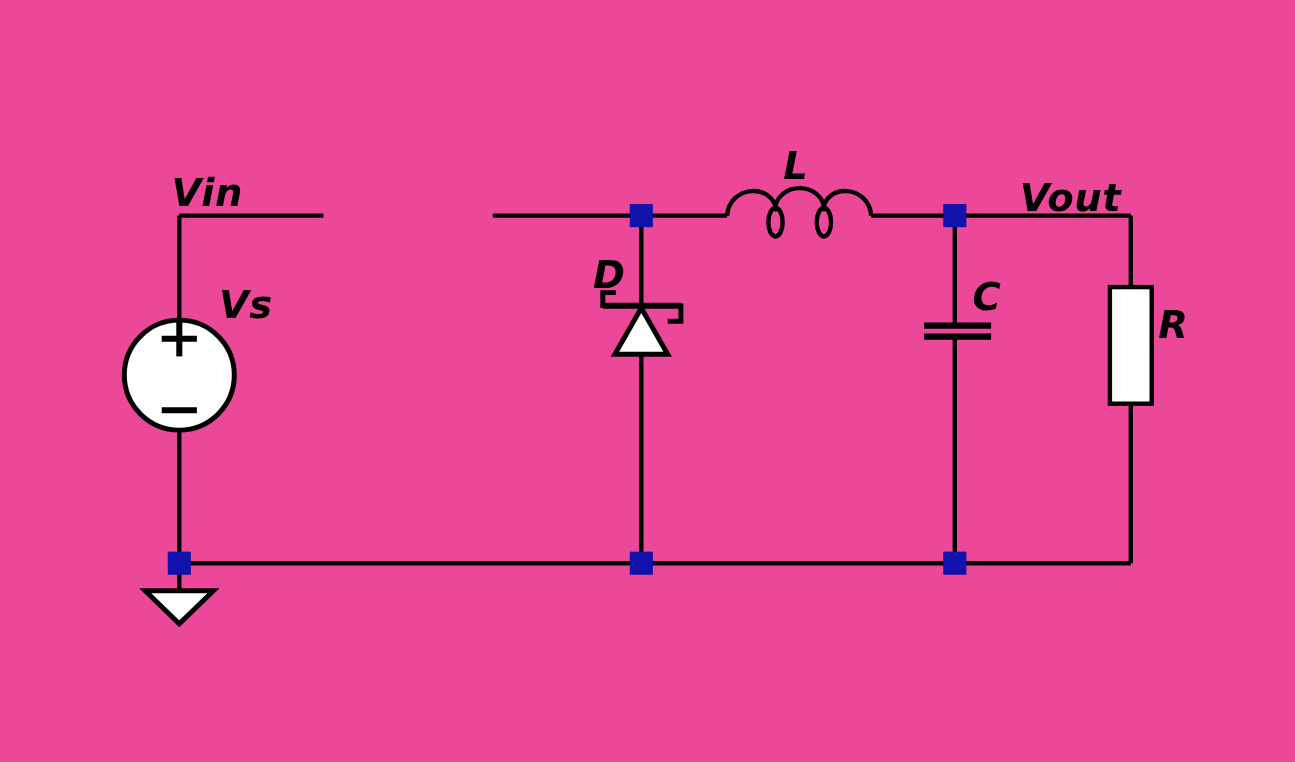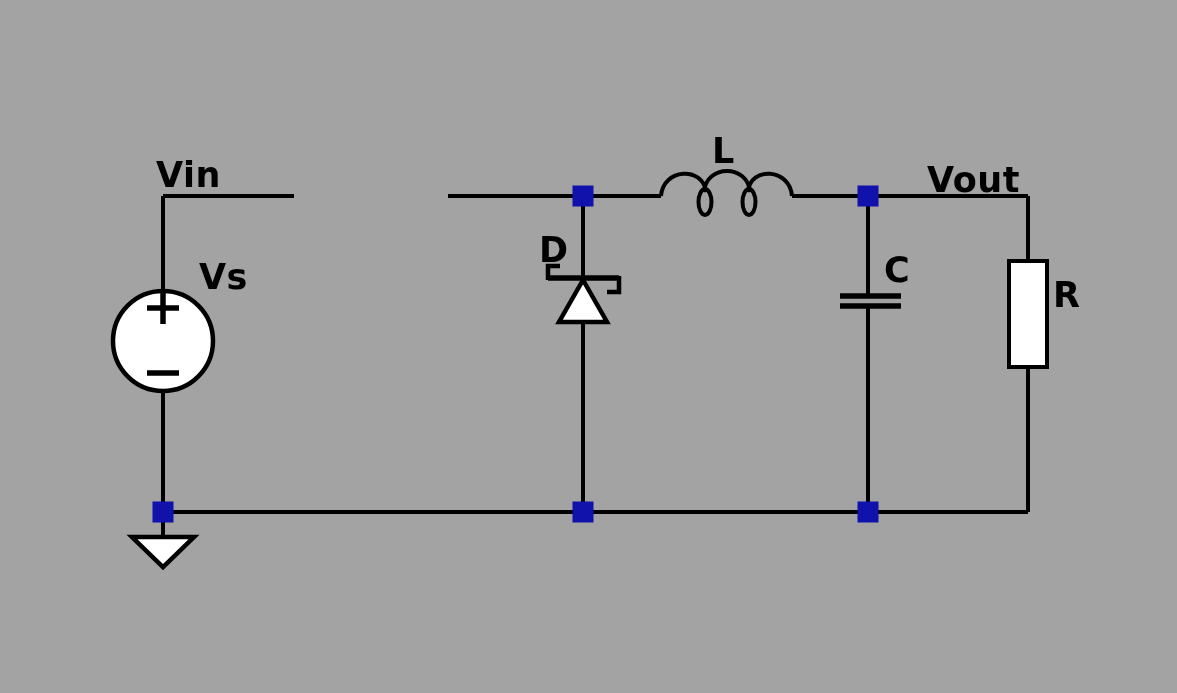--- a/index.html
+++ b/index.html
@@ -1,16 +1,16 @@
 <!DOCTYPE html>
 <html><head>
 <meta charset="utf-8">
 <style>
   html,body{margin:0;padding:0;background:#ffffff;}
-  .page{position:relative;width:1177px;height:693px;background:#a3a3a3;overflow:hidden;}
+  .page{position:relative;width:1177px;height:693px;background:#ec4899;overflow:hidden;font-style:italic;}
   svg{display:block;}
   text.comp-label{
     font-family:"DejaVu Sans","Liberation Sans",sans-serif;
     font-weight:bold;
     font-size:35px;
     letter-spacing:0.5px;
   }
 </style>
 </head>
 <body>

